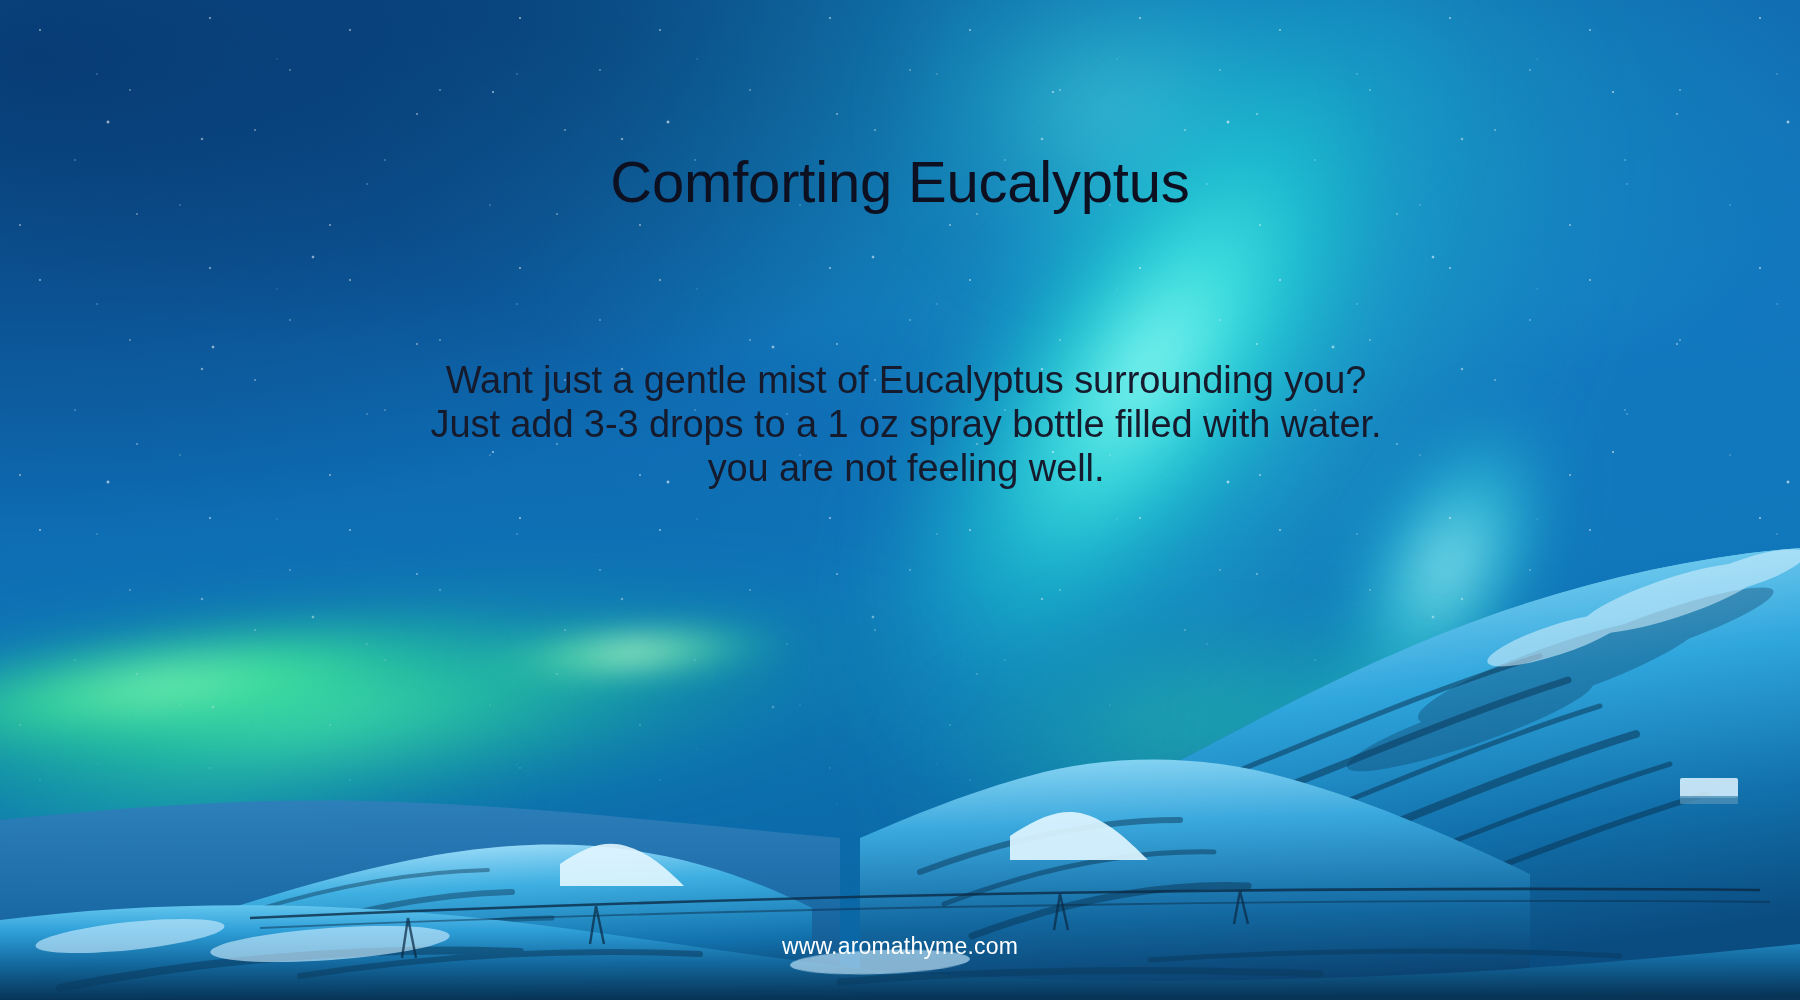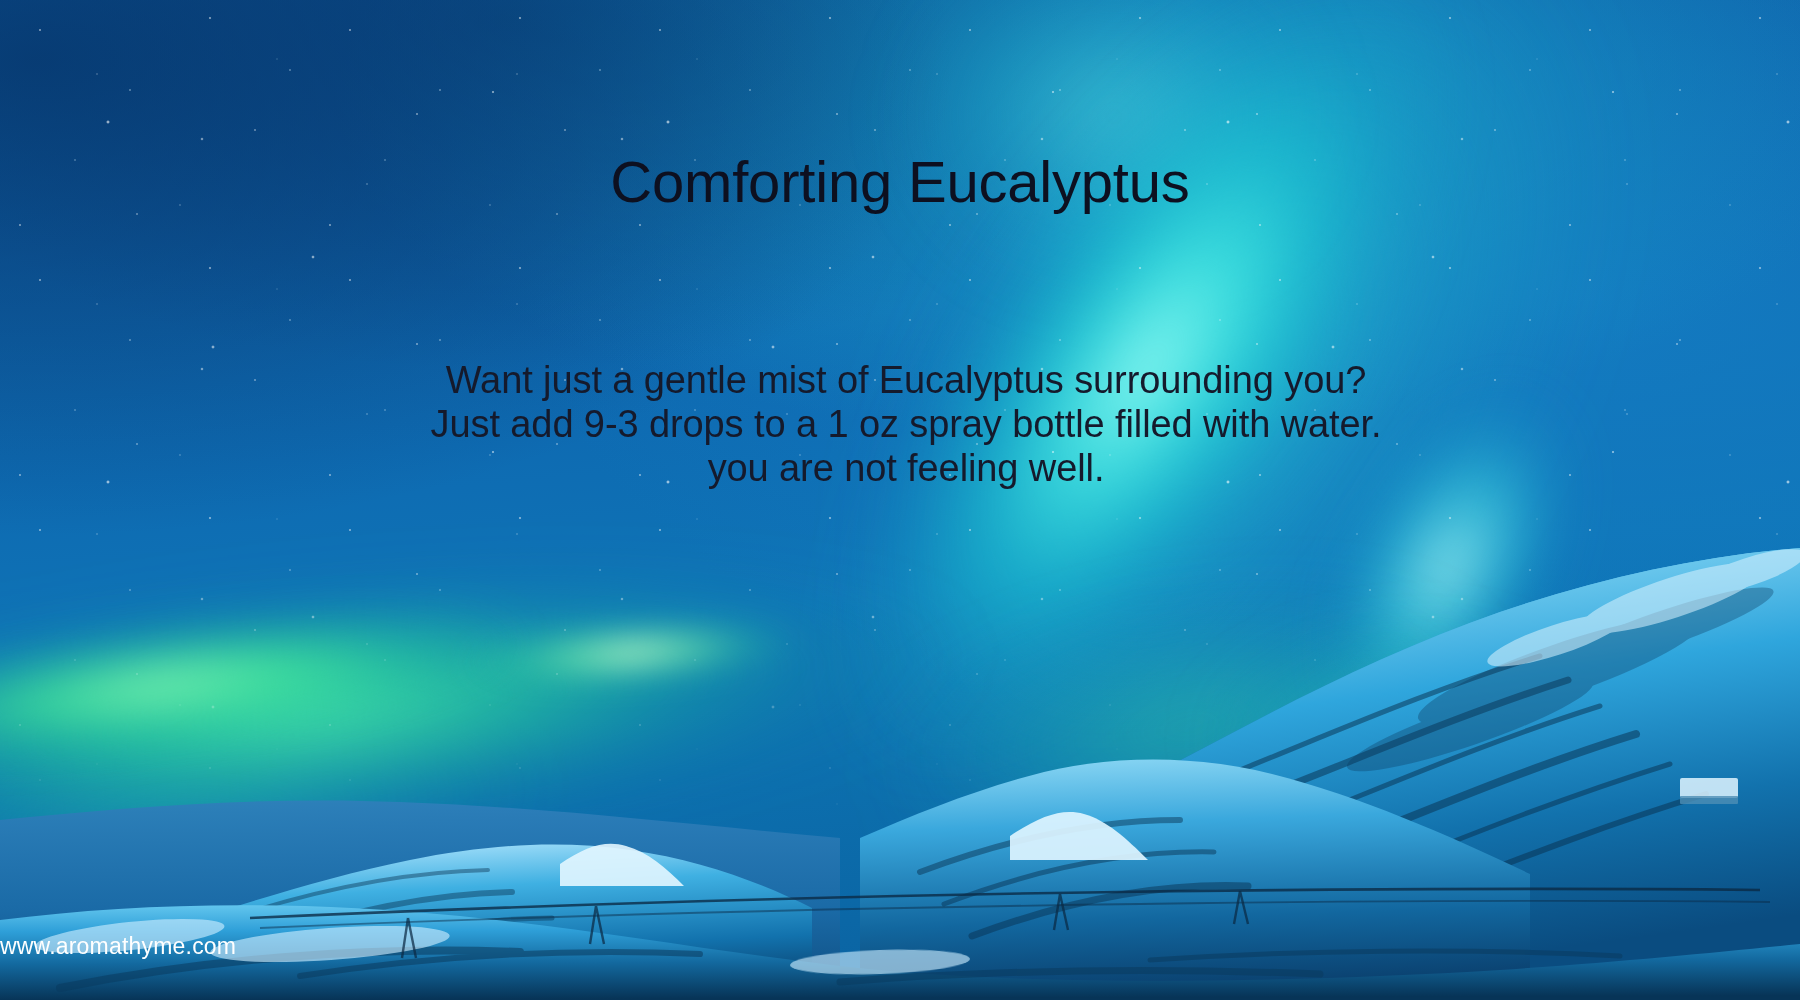--- a/index.html
+++ b/index.html
@@ -263,20 +263,21 @@
     letter-spacing: -0.1px;
     margin-left: 6px;
   }
   .body-block .ln { display: block; white-space: nowrap; }
 
   .site-url {
     position: absolute;
     left: 0;
     right: 0;
     top: 933px;
+    text-align: center;
     font-size: 23px;
     font-weight: 400;
     color: #ffffff;
     letter-spacing: 0.2px;
   }
 </style>
 </head>
 <body>
 
 <div id="slide">
@@ -408,19 +409,19 @@
 
       <rect x="1680" y="258" width="58" height="20" rx="2" fill="#dff5ff" opacity="0.85"></rect>
       <rect x="1680" y="276" width="58" height="8" rx="1" fill="#4e8fb5" opacity="0.8"></rect>
     </svg>
   </div>
 
   <div class="title">Comforting Eucalyptus</div>
 
   <div class="body-block">
     <span class="ln">Want just a gentle mist of Eucalyptus surrounding you?</span>
-    <span class="ln">Just add 9-3 drops to a 1 oz spray bottle filled with water.</span>
+    <span class="ln">Just add 3-3 drops to a 1 oz spray bottle filled with water.</span>
     <span class="ln">you are not feeling well.</span>
   </div>
 
   <div class="site-url">www.aromathyme.com</div>
 
 </div>
 
 </body></html>

